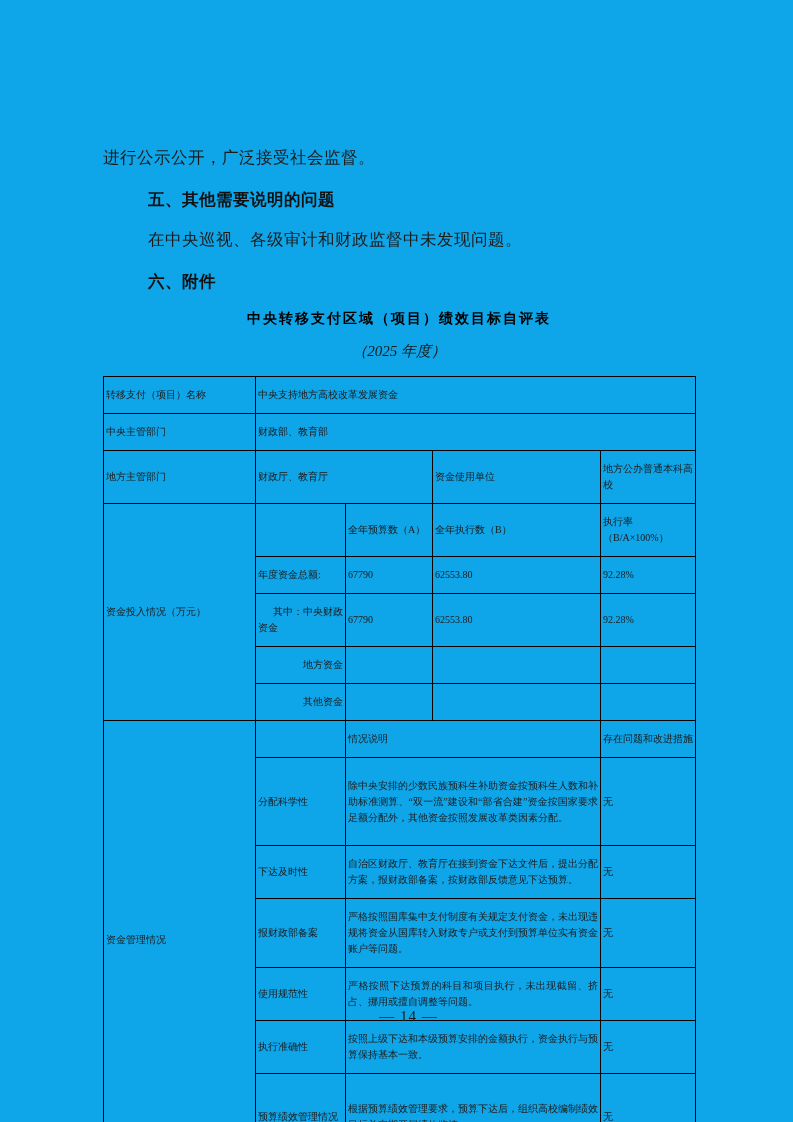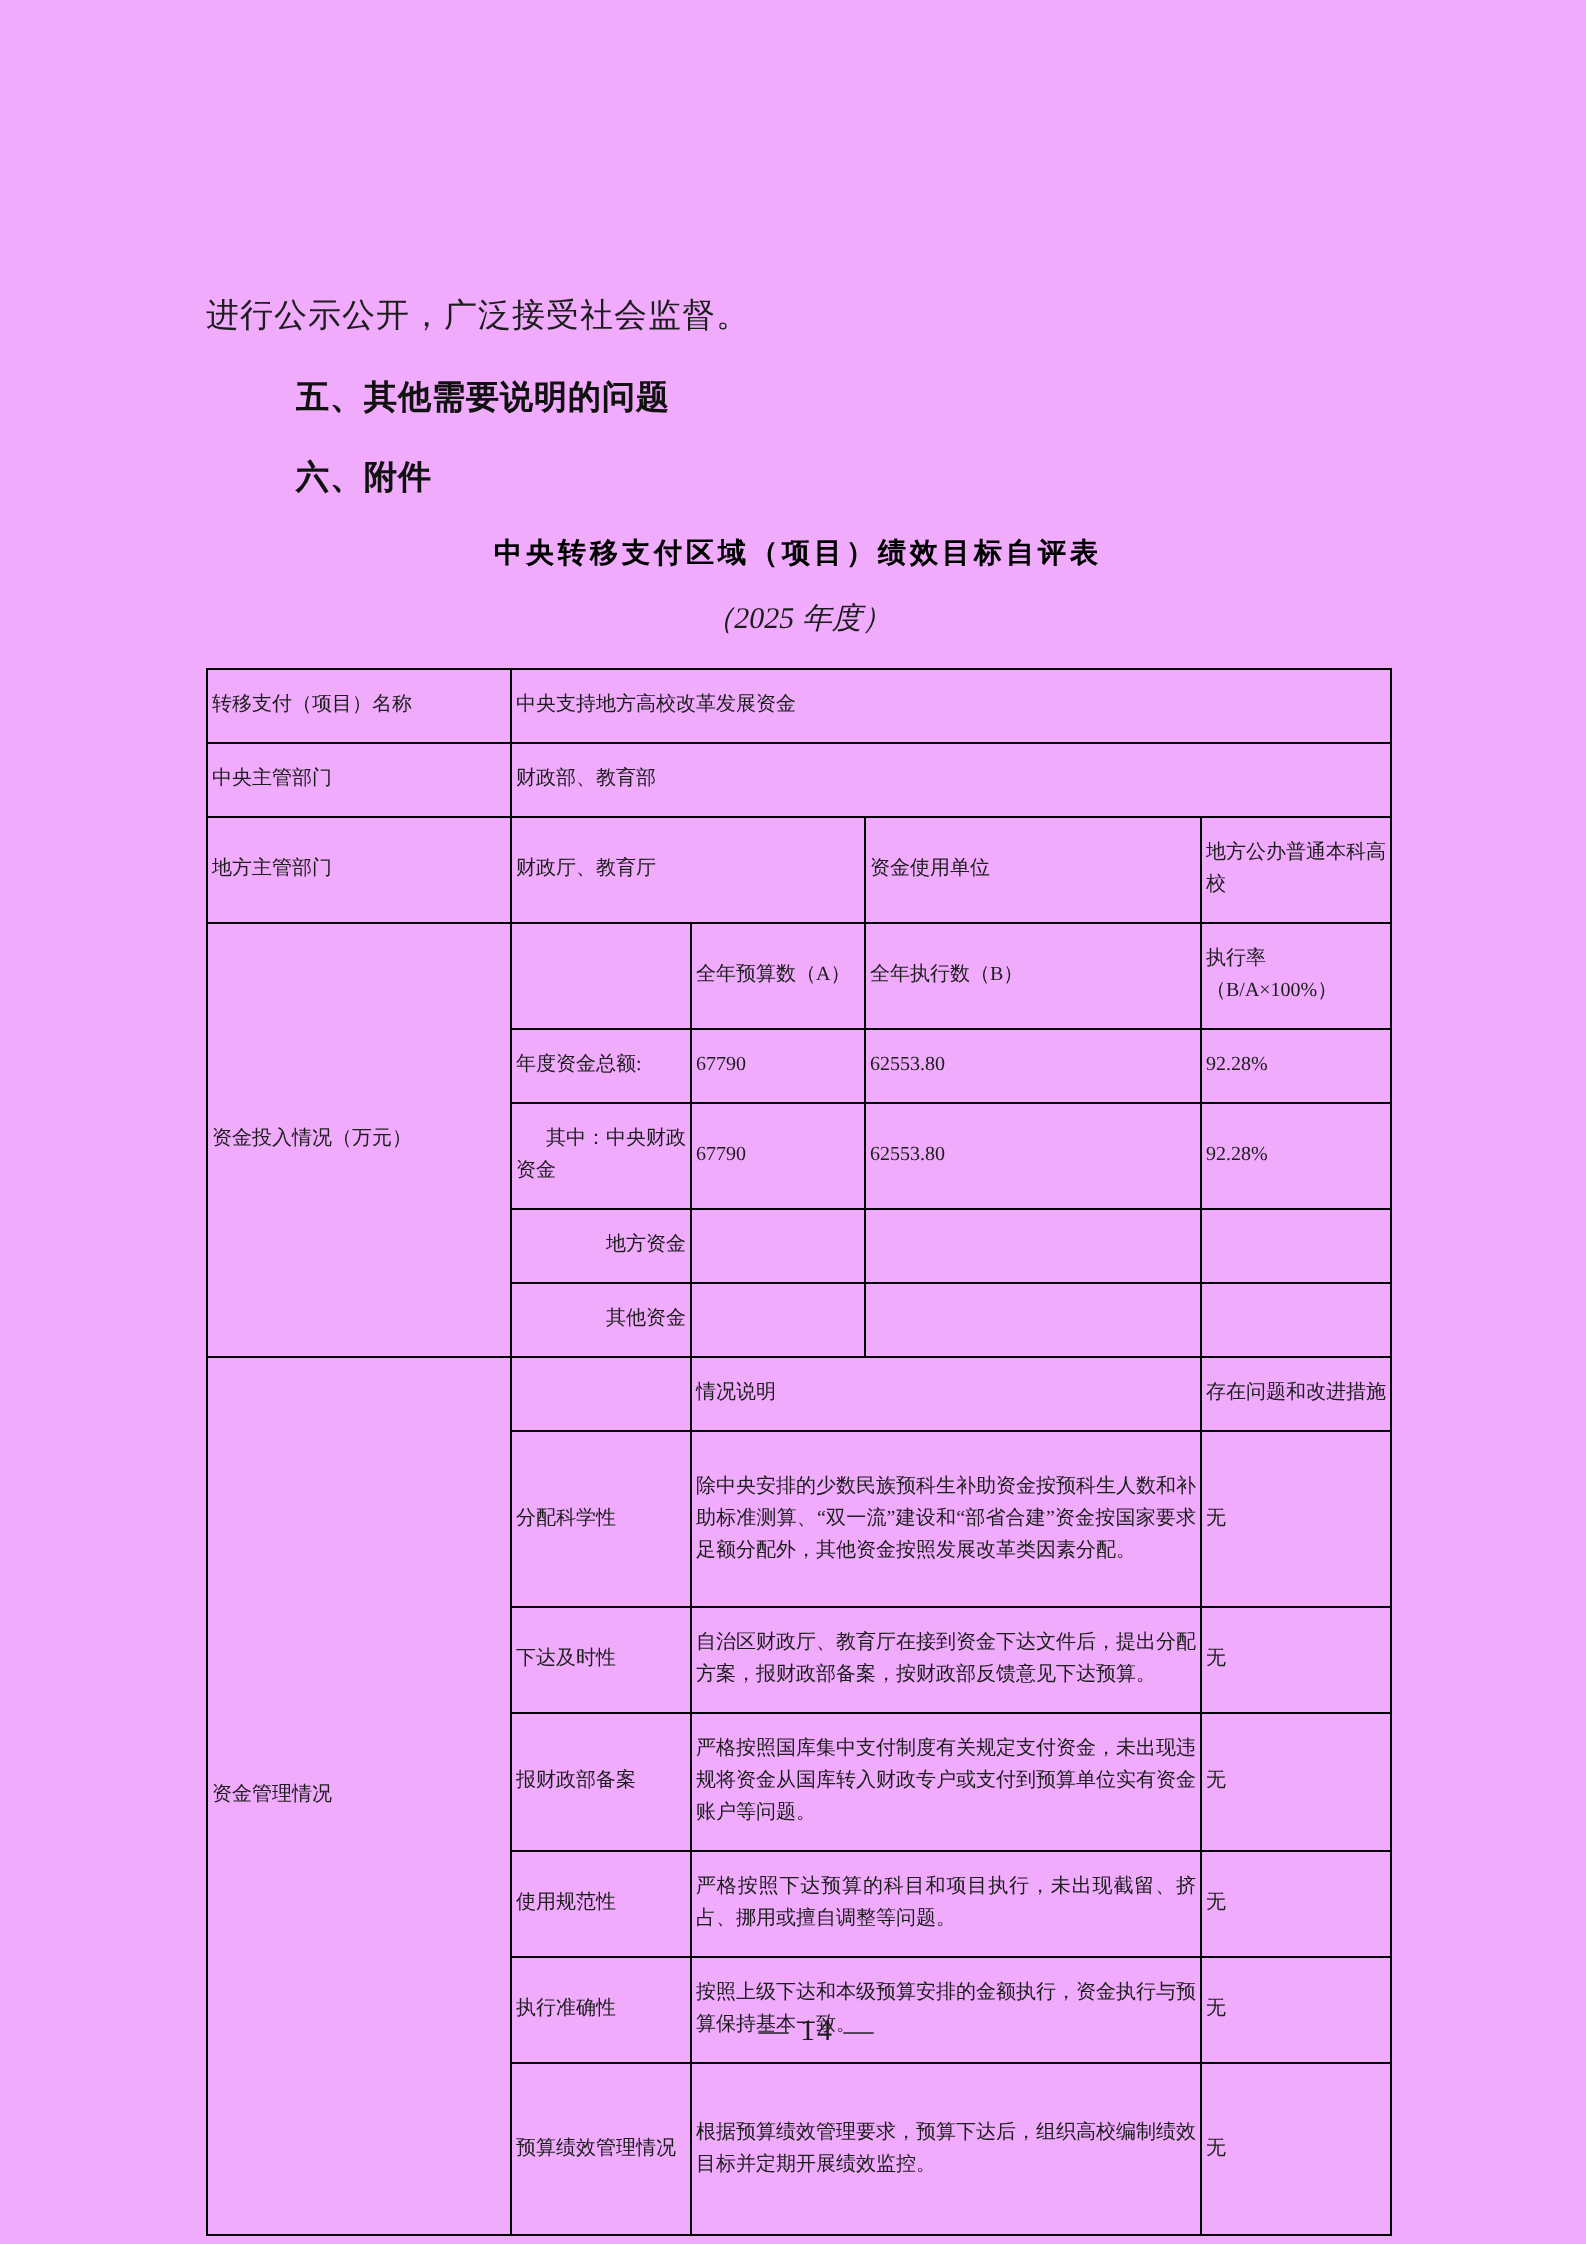--- a/index.html
+++ b/index.html
@@ -2,21 +2,21 @@
 <html><head>
 <meta charset="utf-8">
 <style>
   * { margin: 0; padding: 0; box-sizing: border-box; }
   html, body { background: #888; }
   .page {
     position: relative;
     width: 793px;
     height: 1122px;
     margin: 0 auto;
-    background: #f0abfc;
+    background: #0ea5e9;
     font-family: "Liberation Serif", "DejaVu Serif", serif;
     color: #1c1c1c;
     overflow: hidden;
   }
   .content {
     position: absolute;
     left: 103px;
     top: 146px;
     width: 592px;
   }
@@ -95,20 +95,21 @@
   }
 </style>
 </head>
 <body>
 
 <div class="page">
   <div class="content">
 
     <p class="para">进行公示公开，广泛接受社会监督。</p>
     <p class="heading indent">五、其他需要说明的问题</p>
+    <p class="para indent">在中央巡视、各级审计和财政监督中未发现问题。</p>
     <p class="heading indent">六、附件</p>
 
     <div class="doc-title">中央转移支付区域（项目）绩效目标自评表</div>
     <div class="doc-subtitle">（2025 年度）</div>
 
     <table class="selfeval">
       <colgroup>
         <col style="width:152px">
           <col style="width:90px">
           <col style="width:87px">

